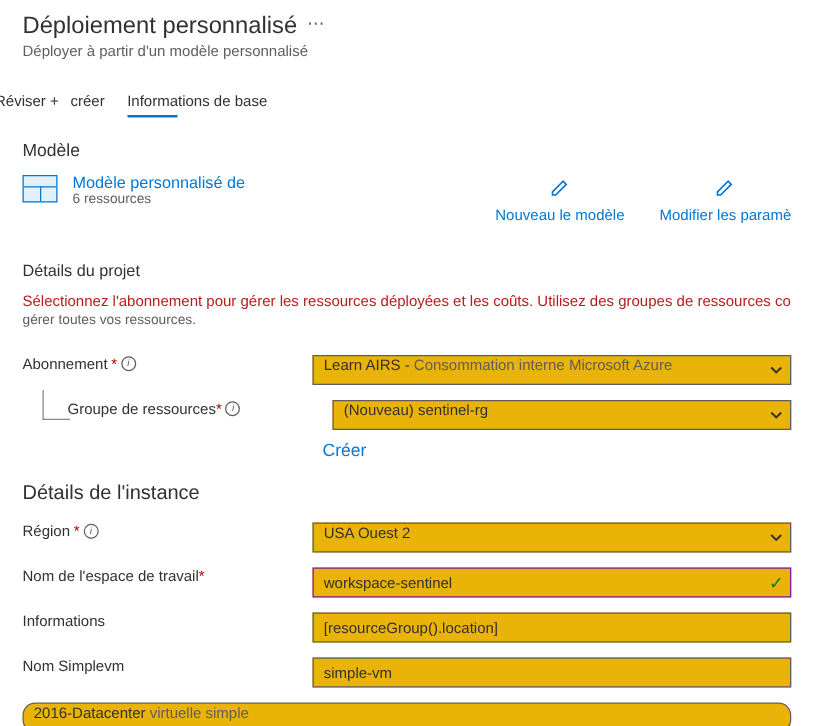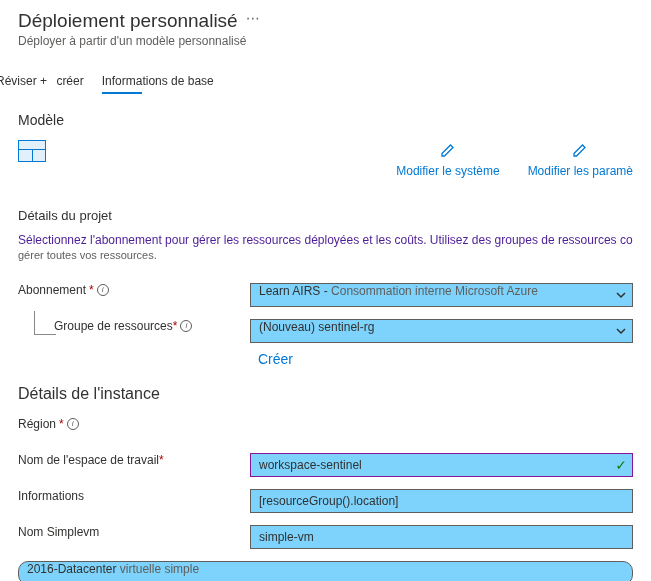--- a/index.html
+++ b/index.html
@@ -35,52 +35,52 @@
     .template-icon::after {
       content: ""; position: absolute; top: 8px; bottom: 0; left: 13px; width: 1px; background: #0078d4;
     }
     .template-link { color: #0078d4; font-size: 13px; cursor: pointer; }
     .template-sub { font-size: 11px; color: #605e5c; margin-top: 0px; }
     .template-actions { display: flex; gap: 28px; margin-top: 4px; }
     .action-item { text-align: center; cursor: pointer; }
     .action-icon { color: #0078d4; font-size: 16px; margin-bottom: 2px; }
     .action-label { color: #0078d4; font-size: 12px; white-space: nowrap; }
     .section-heading2 { font-size: 13px; color: #323130; margin-bottom: 10px; font-weight: 400; }
-    .desc-text { font-size: 12px; color: #4c1d95; margin-bottom: 2px; white-space: nowrap; overflow: hidden; }
+    .desc-text { font-size: 12px; color: #b91c1c; margin-bottom: 2px; white-space: nowrap; overflow: hidden; }
     .desc-sub { font-size: 11px; color: #605e5c; margin-bottom: 22px; }
     .form-row { display: flex; align-items: flex-start; margin-bottom: 10px; min-height: 26px; }
     .form-row.indent .form-label { padding-left: 36px; }
     .form-label { width: 232px; font-size: 12px; color: #323130; display: flex; align-items: center; gap: 3px; flex-shrink: 0; }
     .required { color: #a80000; }
     .required.overlap { margin-left: -3px; }
     .info-icon {
       display: inline-flex; width: 12px; height: 12px; border: 1px solid #605e5c; border-radius: 50%;
       align-items: center; justify-content: center; font-size: 8px; color: #605e5c; font-style: italic;
       cursor: pointer; line-height: 1;
     }
     .form-control { flex: 1; position: relative; }
     .select, .input {
       width: 100%; height: 24px; border: 1px solid #605e5c; padding: 0 24px 0 8px;
-      font-size: 12px; background: #7dd3fc; color: #323130; font-family: inherit;
+      font-size: 12px; background: #eab308; color: #323130; font-family: inherit;
     }
     .input.valid { border-color: #881798; }
     .chevron, .check {
       position: absolute; right: 6px; top: 50%; transform: translateY(-50%);
       pointer-events: none;
     }
     .chevron svg { width: 12px; height: 12px; display: block; }
     .check { color: #107c10; font-size: 14px; }
     .select-text { white-space: nowrap; overflow: hidden; text-overflow: ellipsis; }
     .create-link { color: #0078d4; font-size: 14px; margin-left: 240px; margin-top: -4px; margin-bottom: 18px; cursor: pointer; }
     .subsection { font-size: 16px; color: #323130; margin-bottom: 14px; }
     .line-indent-marker {
       position: absolute; left: 16px; top: -8px; width: 22px; height: 24px;
       border-left: 1px solid #8a8886; border-bottom: 1px solid #8a8886;
     }
-    .rg-row { position: relative; }
+    .rg-row { position: relative; gap: 16px; }
     .mixed-text .light { color: #605e5c; }
   </style>
 </head>
 <body>
 
 <div class="header-row">
   <div class="page-title">Déploiement personnalisé</div>
   <div class="ellipsis">⋯</div>
 </div>
 <div class="subtitle">Déployer à partir d'un modèle personnalisé</div>
@@ -91,29 +91,33 @@
     <span style="margin-left:6px;">créer</span>
   </div>
   <div class="tab active">Informations de base</div>
 </div>
 
 <div class="section-heading">Modèle</div>
 
 <div class="template-row">
   <div class="template-left">
     <div class="template-icon"></div>
+    <div>
+      <div class="template-link">Modèle personnalisé de</div>
+      <div class="template-sub">6 ressources</div>
+    </div>
   </div>
   <div class="template-actions">
     <div class="action-item">
       <div class="action-icon">
         <svg width="16" height="16" viewBox="0 0 16 16">
             <path d="M2 11.5 10.5 3l2.5 2.5L4.5 14H2v-2.5z" fill="none" stroke="#0078d4" stroke-width="1.3"></path>
           </svg>
       </div>
-      <div class="action-label">Modifier le système</div>
+      <div class="action-label">Nouveau le modèle</div>
     </div>
     <div class="action-item">
       <div class="action-icon">
         <svg width="16" height="16" viewBox="0 0 16 16">
             <path d="M2 11.5 10.5 3l2.5 2.5L4.5 14H2v-2.5z" fill="none" stroke="#0078d4" stroke-width="1.3"></path>
           </svg>
       </div>
       <div class="action-label">Modifier les paramè</div>
     </div>
   </div>
@@ -164,20 +168,30 @@
 <div class="create-link">Créer</div>
 
 <div class="subsection">Détails de l'instance</div>
 
 <div class="form-row">
   <div class="form-label">
     <span>Région</span>
     <span class="required">*</span>
     <span class="info-icon">i</span>
   </div>
+  <div class="form-control">
+    <div class="select">
+      <span class="select-text">USA Ouest 2</span>
+    </div>
+    <span class="chevron">
+      <svg viewBox="0 0 12 12">
+          <path d="M2 4l4 4 4-4" fill="none" stroke="#323130" stroke-width="1.5"></path>
+        </svg>
+    </span>
+  </div>
 </div>
 
 <div class="form-row">
   <div class="form-label">
     <span>Nom de l'espace de travail</span>
     <span class="required overlap">*</span>
   </div>
   <div class="form-control">
     <input class="input valid" value="workspace-sentinel" style="">
     <span class="check">✓</span>

